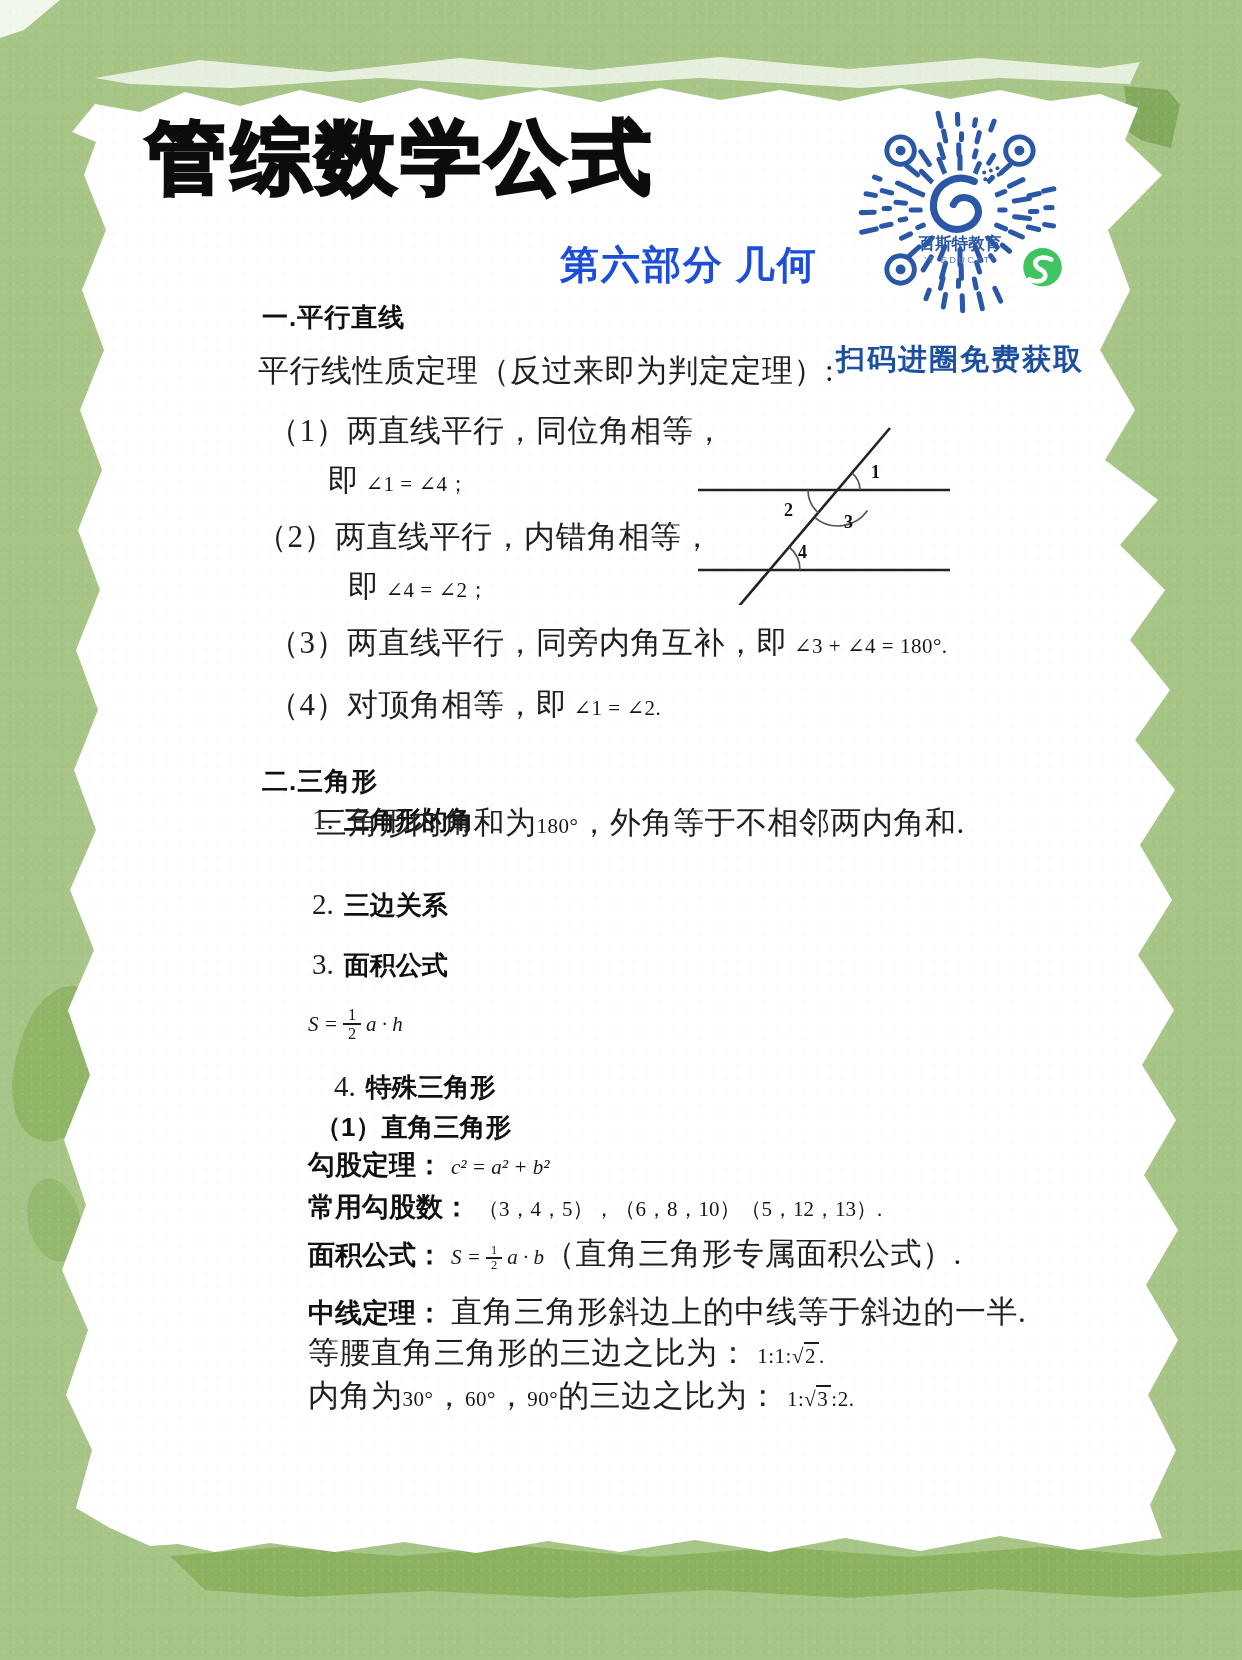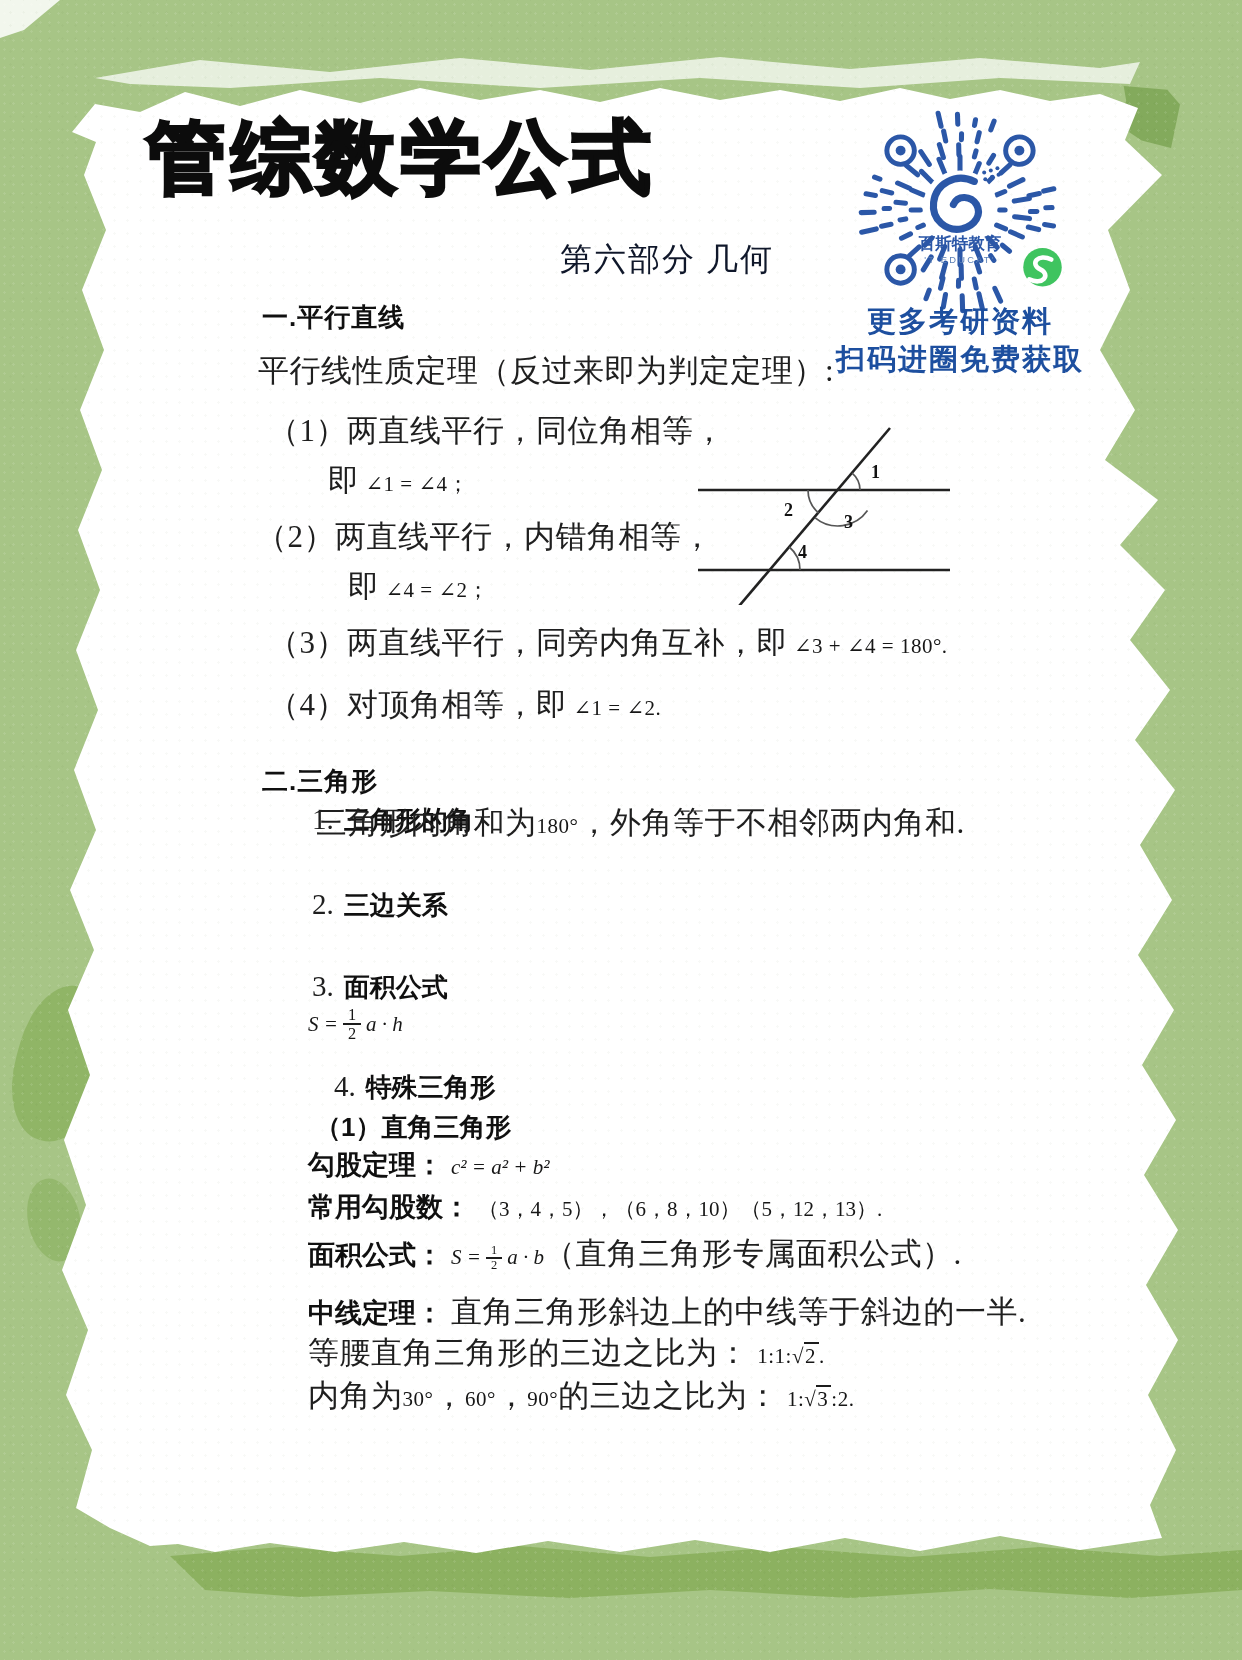--- a/index.html
+++ b/index.html
@@ -24,21 +24,21 @@
   .paper{background:#ffffff;
     clip-path:polygon(72px 132px,95px 104px,140px 112px,185px 92px,240px 106px,300px 90px,360px 103px,420px 88px,480px 100px,540px 90px,600px 102px,660px 88px,720px 100px,780px 90px,840px 101px,900px 88px,950px 99px,1000px 90px,1050px 101px,1100px 94px,1138px 108px,1125px 140px,1162px 175px,1108px 230px,1130px 290px,1100px 350px,1135px 410px,1105px 460px,1158px 500px,1120px 545px,1165px 590px,1130px 640px,1170px 690px,1135px 740px,1175px 790px,1140px 845px,1172px 900px,1138px 955px,1174px 1010px,1142px 1065px,1176px 1120px,1144px 1175px,1178px 1230px,1146px 1285px,1178px 1340px,1148px 1395px,1176px 1450px,1150px 1505px,1162px 1538px,1080px 1550px,1000px 1536px,920px 1551px,845px 1538px,770px 1552px,695px 1540px,620px 1552px,548px 1541px,476px 1553px,404px 1542px,335px 1552px,270px 1543px,215px 1552px,178px 1544px,150px 1546px,110px 1528px,76px 1508px,92px 1450px,66px 1395px,88px 1330px,62px 1270px,86px 1205px,64px 1140px,90px 1075px,68px 1010px,94px 950px,70px 890px,96px 830px,74px 770px,98px 710px,76px 650px,100px 590px,78px 530px,102px 470px,80px 410px,104px 350px,82px 290px,106px 230px,84px 175px,96px 142px);}
   .texture{pointer-events:none;opacity:.5;
     background-image:radial-gradient(rgba(255,255,255,.20) 1px,transparent 1.3px),
                      radial-gradient(rgba(60,90,30,.07) 1px,transparent 1.3px);
     background-size:9px 9px,13px 13px;background-position:0 0,4px 6px;}
   
   .line{position:absolute;white-space:nowrap;color:#1f1f1f;}
   .t-title{font-family:"Liberation Sans","DejaVu Sans",sans-serif;font-weight:900;
     font-size:80px;line-height:1;color:#0c0c0c;-webkit-text-stroke:3px #0c0c0c;letter-spacing:5px;}
-  .t-part{font-size:32px;font-weight:400;color:#0f172a;letter-spacing:2px;}
+  .t-part{font-size:39px;font-weight:700;color:#1d4ed8;letter-spacing:2px;}
   .h-sec{font-family:"Liberation Sans","DejaVu Sans",sans-serif;font-weight:700;font-size:26px;color:#101010;letter-spacing:1px;}
   .t-body{font-size:31px;letter-spacing:.5px;}
   .num{font-size:29px;margin-right:10px;}
   .sub-t{font-family:"Liberation Sans","DejaVu Sans",sans-serif;font-weight:700;font-size:26px;color:#101010;}
   .lbl{font-family:Liberation Serif, serif;font-weight:700;font-size:27px;color:#101010;margin-right:8px;}
   .math{font-family:"Liberation Serif","DejaVu Serif","DejaVu Sans",serif;font-size:21px;color:#161616;}
   .it{font-style:italic;}
   .lead{margin-right:6px;}
   .frac{display:inline-flex;flex-direction:column;align-items:center;vertical-align:middle;
     line-height:1.05;font-size:.78em;margin:0 5px;transform:translateY(-2px);}
@@ -165,21 +165,20 @@
       </g>
       <text x="100" y="135" text-anchor="middle" font-size="15" font-weight="bold" fill="#2b57a7" font-family="Liberation Sans, DejaVu Sans, sans-serif">百斯特教育</text>
       <text x="100" y="148" text-anchor="middle" font-size="8.5" letter-spacing="2" fill="#5a7fb5" font-family="Liberation Sans, DejaVu Sans, sans-serif">'T EDUCAT'</text>
 
       <g>
         <circle cx="175" cy="152" r="17.5" fill="#3fc45f"></circle>
         <path d="M183,145 C171,139 163,149 173,154 C183,159 175,169 163,163" fill="none" stroke="#ffffff" stroke-width="4.2" stroke-linecap="round"></path>
       </g>
     </svg>
   </div>
-  <div class="cap" style="left:850px;top:302px;width:220px;">更多考研资料</div>
   <div class="cap" style="left:832px;top:340px;width:256px;">扫码进圈免费获取</div>
 
   <div class="line h-sec" style="left:262px;top:300px;">一.平行直线</div>
   <div class="line t-body" style="left:258px;top:350px;">平行线性质定理（反过来即为判定定理）:</div>
 
   <div class="line t-body" style="left:268px;top:410px;">
     <span>（1）两直线平行，同位角相等，</span>
   </div>
   <div class="line t-body" style="left:328px;top:460px;">
     <span class="lead">即</span><span class="math">∠1 = ∠4</span><span class="math">；</span>
@@ -222,21 +221,21 @@
     <span class="num">1.</span><span class="sub-t">三角形的角</span>
   </div>
   <div class="line t-body" style="left:308px;top:802px;margin-left:8px;">
     <span>三角形内角和为</span><span class="math">180°</span><span>，外角等于不相邻两内角和.</span>
   </div>
 
   <div class="line" style="left:312px;top:888px;">
     <span class="num">2.</span><span class="sub-t">三边关系</span>
   </div>
 
-  <div class="line" style="left:312px;top:970px;text-align:center;">
+  <div class="line" style="left:312px;top:948px;text-align:center;">
     <span class="num">3.</span><span class="sub-t">面积公式</span>
   </div>
   <div class="line math" style="left:308px;top:1008px;">
     <span class="it">S =</span><span class="frac">
         <span class="fnum">1</span>
         <span class="fden">2</span>
       </span><span class="it">a · h</span>
   </div>
 
   <div class="line" style="left:312px;top:1070px;margin-left:22px;">

